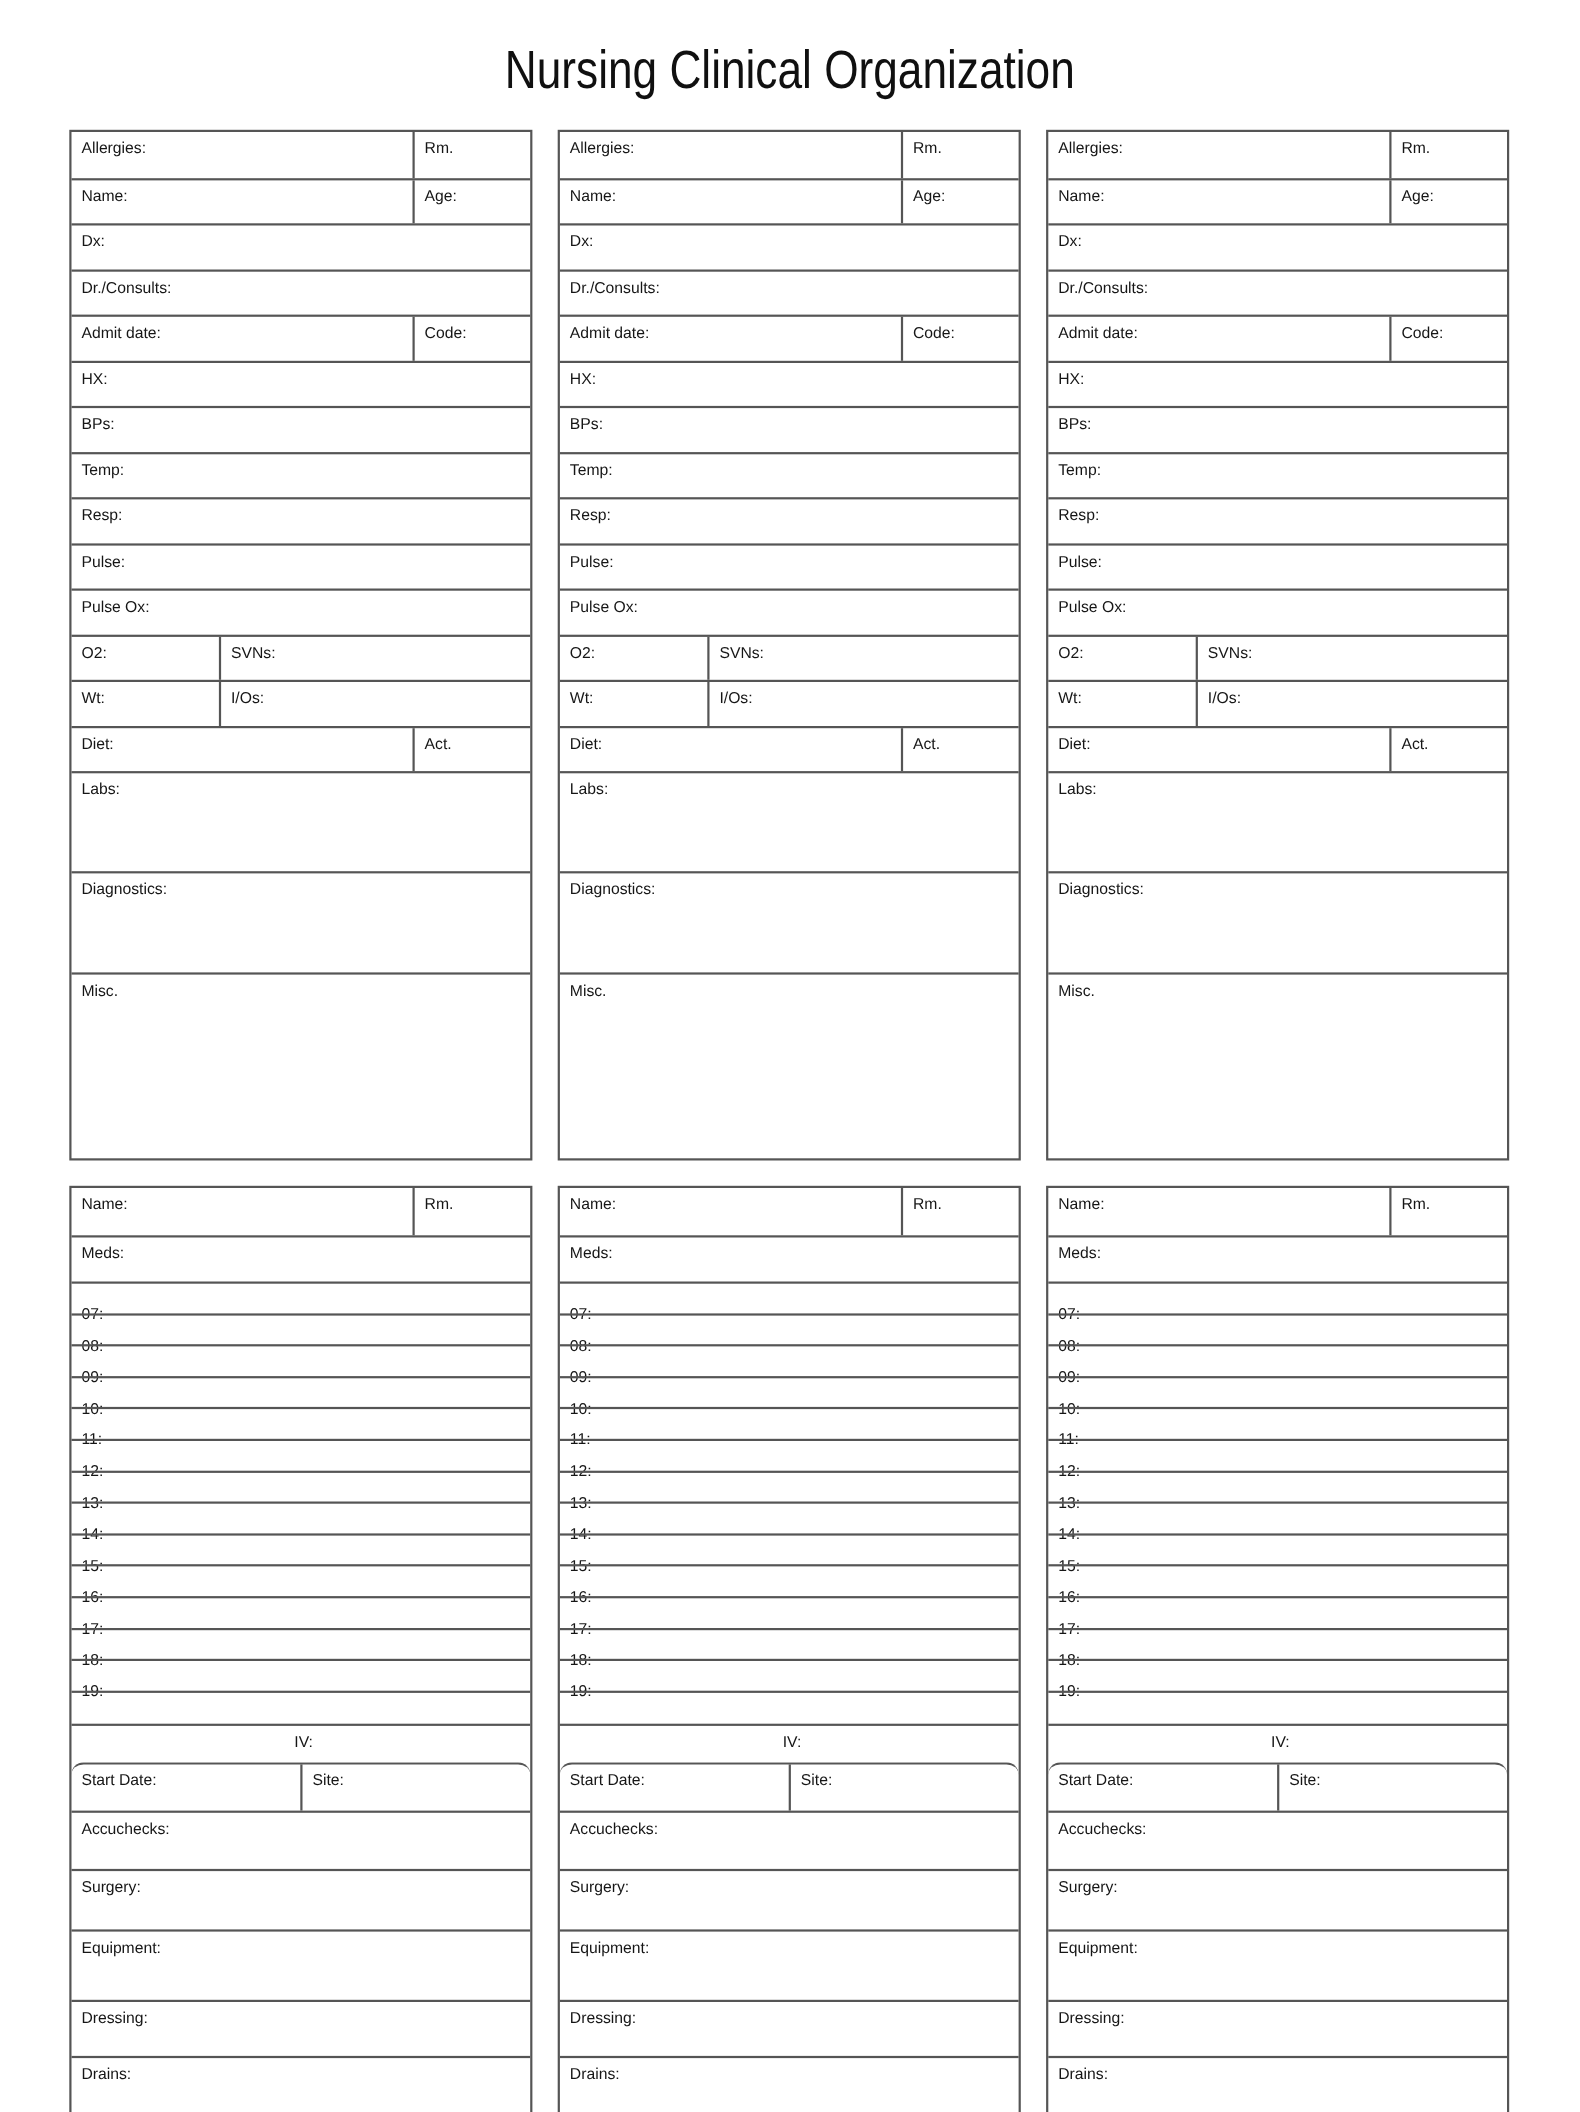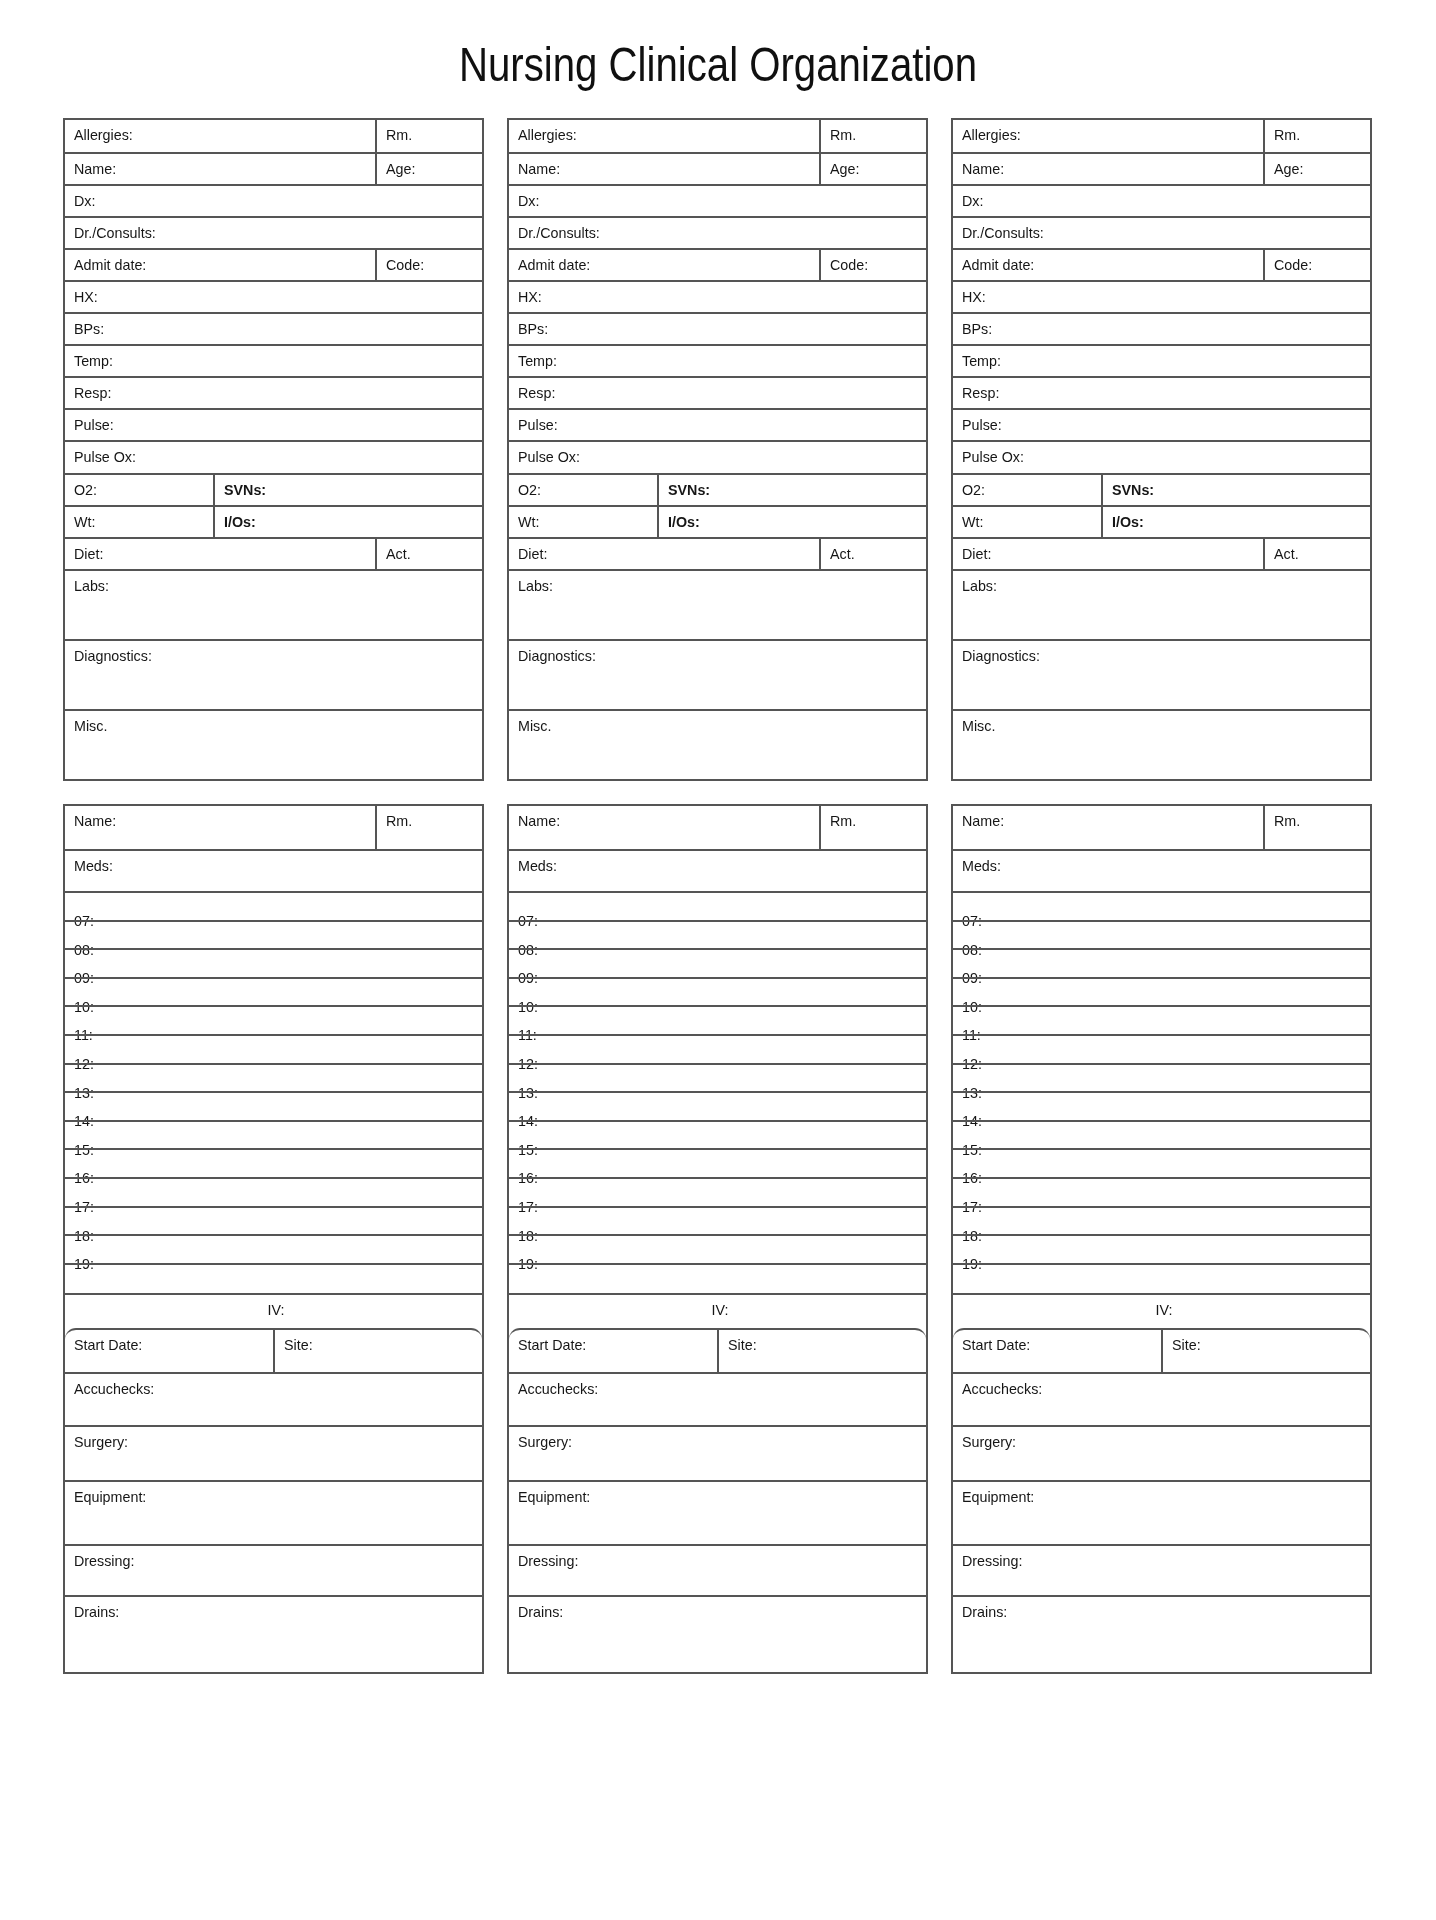--- a/index.html
+++ b/index.html
@@ -10,21 +10,21 @@
     position:absolute; top:40px; left:0; width:100%;
     text-align:center; font-size:49px; line-height:1; font-weight:400; color:#101010;
     transform:scaleX(0.82); transform-origin:center;
     white-space:nowrap;
   }
 
   .columns { position:absolute; left:63px; top:118px; display:flex; gap:23px; }
   .col { width:421px; display:flex; flex-direction:column; }
 
   .card { border:2px solid #555555; background:#ffffff; display:flex; flex-direction:column; }
-  .patient-card { height:663px; margin-bottom:23px;justify-content:center; }
+  .patient-card { height:937px; margin-bottom:23px; }
   .meds-card { height:870px; }
 
   .row { position:relative; width:100%; }
   .row + .row { border-top:2px solid #555555; }
 
   
   .h-std  { height:41.5px; }
   .h-tall { height:91.3px; }
 
   
@@ -39,21 +39,21 @@
   .h-equ   { height:64px; }
   .h-dre   { height:51px; }
   .h-dra   { flex:1; }
 
   .lbl { display:block; padding:7px 4px 0 9px; font-size:14.3px; line-height:1.15; color:#161616; white-space:nowrap; }
   .h-hr .lbl { padding-top:20px; }
 
   
   .side { position:absolute; top:0; bottom:0; right:0; border-left:2px solid #555555; }
   .at-310 { left:310px; }  
-  .at-148 { left:148px;font-weight:bold; }  
+  .at-148 { left:134px; }  
   .at-208 { left:208px; }  
 </style>
 </head>
 <body>
 
 <h1 class="title">Nursing Clinical Organization</h1>
 
 <div class="columns" id="columns">
   <div class="col">
 

